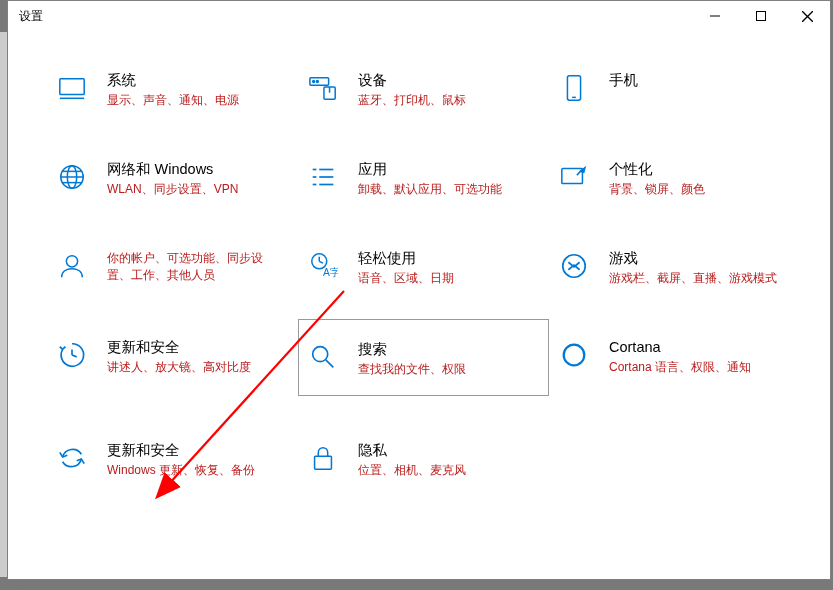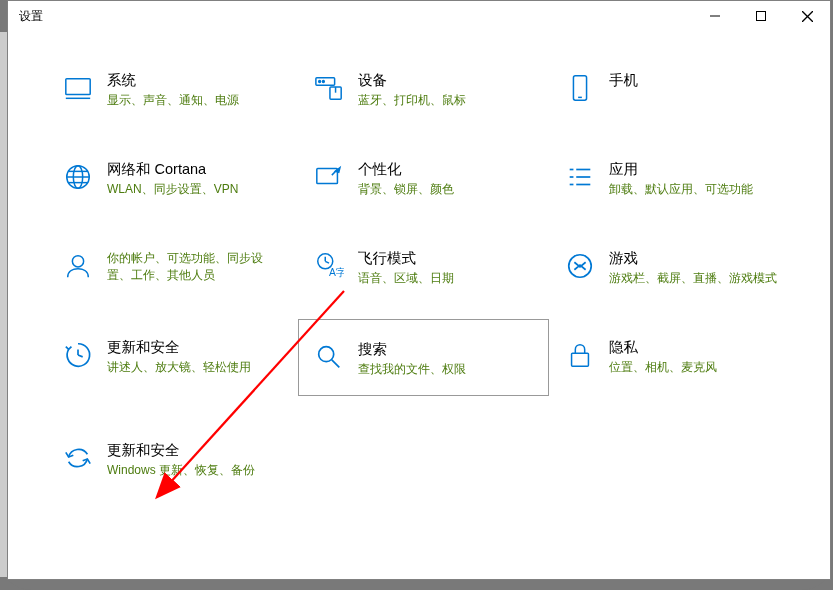--- a/index.html
+++ b/index.html
@@ -5,25 +5,25 @@
   html,body{margin:0;padding:0;font-family:"Segoe UI","Microsoft YaHei",Arial,sans-serif;background:#797979;}
   .viewport{position:relative;width:833px;height:590px;margin:0 auto;background:#797979;border-radius:31px;}
   .window{position:absolute;left:7px;top:0;width:824px;height:580px;background:#fff;border:1px solid #808080;box-sizing:border-box;}
   .titlebar{position:relative;height:30px;line-height:30px;padding-left:11px;font-size:12px;color:#000;}
   .win-controls{position:absolute;top:0;right:0;height:30px;display:flex;}
   .win-btn{width:46px;height:30px;display:flex;align-items:center;justify-content:center;font-size:13px;color:#000;}
   .win-btn svg{display:block;}
   .content{position:relative;padding:33px 30px 0 20px;display:grid;grid-template-columns:1fr 1fr 1fr;column-gap:0px;row-gap:38px;margin-left:19px;}
   .tile{position:relative;display:flex;align-items:flex-start;padding:6px 4px 6px 10px;}
   .tile.selected{outline:1px solid #999;outline-offset:-1px;}
-  .tile .ico{width:36px;height:36px;flex:0 0 36px;display:flex;align-items:center;justify-content:flex-end;color:#701a75;}
+  .tile .ico{width:36px;height:36px;flex:0 0 36px;display:flex;align-items:center;justify-content:flex-start;color:#701a75;}
   .tile .ico svg{width:30px;height:30px;display:block;}
   .tile .txt{margin-left:14px;padding-top:0px;}
   .tile .ttl{font-size:14.5px;color:#000;line-height:20px;}
-  .tile .sub{font-size:12px;color:#4d7c0f;line-height:17px;margin-top:2px;max-width:170px;}
+  .tile .sub{font-size:12px;color:#b91c1c;line-height:17px;margin-top:2px;max-width:170px;}
   .annotation-arrow{position:absolute;pointer-events:none;}
   .left-stub{position:absolute;left:0;top:32px;width:7px;height:545px;background:#ccc;}
   
 </style>
 </head>
 <body>
 
 <div class="viewport">
   <div class="left-stub"></div>
   <div class="window">
@@ -97,36 +97,22 @@
         <div class="ico">
           <svg viewBox="0 0 32 32" stroke="#0078d4" fill="none" stroke-width="1.6">
               <circle cx="16" cy="16" r="12"></circle>
               <ellipse cx="16" cy="16" rx="5" ry="12"></ellipse>
               <line x1="4" y1="16" x2="28" y2="16"></line>
               <line x1="6" y1="10" x2="26" y2="10"></line>
               <line x1="6" y1="22" x2="26" y2="22"></line>
             </svg>
         </div>
         <div class="txt">
-          <div class="ttl">网络和 Cortana</div>
+          <div class="ttl">网络和 Windows</div>
           <div class="sub">WLAN、同步设置、VPN</div>
-        </div>
-      </div>
-
-      <div class="tile">
-        <div class="ico">
-          <svg viewBox="0 0 32 32" stroke="#0078d4" fill="none" stroke-width="1.6">
-              <rect x="3" y="7" width="22" height="16" rx="1"></rect>
-              <path d="M21 10 L29 4 L27 12 Z" fill="#0078d4" stroke="none"></path>
-              <line x1="25" y1="8" x2="19" y2="14"></line>
-            </svg>
-        </div>
-        <div class="txt">
-          <div class="ttl">个性化</div>
-          <div class="sub">背景、锁屏、颜色</div>
         </div>
       </div>
 
       <div class="tile">
         <div class="ico">
           <svg viewBox="0 0 32 32" stroke="#0078d4" fill="none" stroke-width="1.8">
               <line x1="5" y1="8" x2="9" y2="8"></line>
               <line x1="12" y1="8" x2="27" y2="8"></line>
               <line x1="5" y1="16" x2="9" y2="16"></line>
               <line x1="12" y1="16" x2="27" y2="16"></line>
@@ -136,40 +122,54 @@
         </div>
         <div class="txt">
           <div class="ttl">应用</div>
           <div class="sub">卸载、默认应用、可选功能</div>
         </div>
       </div>
 
       <div class="tile">
         <div class="ico">
           <svg viewBox="0 0 32 32" stroke="#0078d4" fill="none" stroke-width="1.6">
+              <rect x="3" y="7" width="22" height="16" rx="1"></rect>
+              <path d="M21 10 L29 4 L27 12 Z" fill="#0078d4" stroke="none"></path>
+              <line x1="25" y1="8" x2="19" y2="14"></line>
+            </svg>
+        </div>
+        <div class="txt">
+          <div class="ttl">个性化</div>
+          <div class="sub">背景、锁屏、颜色</div>
+        </div>
+      </div>
+
+      <div class="tile">
+        <div class="ico">
+          <svg viewBox="0 0 32 32" stroke="#0078d4" fill="none" stroke-width="1.6">
               <circle cx="16" cy="11" r="6"></circle>
               <path d="M5 28 C5 21 11 19 16 19 C21 19 27 21 27 28"></path>
             </svg>
         </div>
         <div class="txt">
           <div class="sub">你的帐户、可选功能、同步设置、工作、其他人员</div>
         </div>
       </div>
 
       <div class="tile">
         <div class="ico">
           <svg viewBox="0 0 32 32" stroke="#0078d4" fill="none" stroke-width="1.6">
               <circle cx="12" cy="11" r="8"></circle>
               <line x1="12" y1="6" x2="12" y2="11"></line>
               <line x1="12" y1="11" x2="16" y2="13"></line>
               <text x="16" y="27" font-size="11" fill="#0078d4" stroke="none" font-family="Arial">A字</text>
             </svg>
         </div>
         <div class="txt">
-          <div class="ttl">飞行模式</div>
+          <div class="ttl">轻松使用</div>
           <div class="sub">语音、区域、日期</div>
         </div>
       </div>
 
       <div class="tile">
         <div class="ico">
           <svg viewBox="0 0 32 32" stroke="#0078d4" fill="none" stroke-width="1.8">
               <circle cx="16" cy="16" r="12"></circle>
               <path d="M10 12 L16 17 L22 12 M10 20 L16 15 L22 20"></path>
             </svg>
@@ -184,63 +184,74 @@
         <div class="ico">
           <svg viewBox="0 0 32 32" stroke="#0078d4" fill="none" stroke-width="1.8">
               <path d="M16 4 A12 12 0 1 1 6 10"></path>
               <polyline points="3,7 6,10 9,7"></polyline>
               <line x1="16" y1="10" x2="16" y2="16"></line>
               <line x1="16" y1="16" x2="21" y2="18"></line>
             </svg>
         </div>
         <div class="txt">
           <div class="ttl">更新和安全</div>
-          <div class="sub">讲述人、放大镜、轻松使用</div>
+          <div class="sub">讲述人、放大镜、高对比度</div>
         </div>
       </div>
 
       <div class="tile selected" style="padding-top:20px;padding-bottom:18px;margin-top:-12px;">
         <div class="ico">
           <svg viewBox="0 0 32 32" stroke="#0078d4" fill="none" stroke-width="1.8">
               <circle cx="13" cy="13" r="8"></circle>
               <line x1="19" y1="19" x2="27" y2="27"></line>
             </svg>
         </div>
         <div class="txt">
           <div class="ttl">搜索</div>
           <div class="sub">查找我的文件、权限</div>
         </div>
       </div>
 
-
-      <div class="tile">
-        <div class="ico">
-          <svg viewBox="0 0 32 32" stroke="#0078d4" fill="none" stroke-width="1.6">
-              <rect x="7" y="14" width="18" height="14" rx="1"></rect>
-              <path d="M11 14 V10 a5 5 0 0 1 10 0 V14"></path>
-            </svg>
-        </div>
-        <div class="txt">
-          <div class="ttl">隐私</div>
-          <div class="sub">位置、相机、麦克风</div>
+      <div class="tile">
+        <div class="ico">
+          <svg viewBox="0 0 32 32" stroke="#0078d4" fill="none" stroke-width="2.4">
+              <circle cx="16" cy="16" r="11"></circle>
+            </svg>
+        </div>
+        <div class="txt">
+          <div class="ttl">Cortana</div>
+          <div class="sub">Cortana 语言、权限、通知</div>
         </div>
       </div>
 
       <div class="tile">
         <div class="ico">
           <svg viewBox="0 0 32 32" stroke="#0078d4" fill="none" stroke-width="1.8">
               <path d="M26 12 A11 11 0 0 0 6 15"></path>
               <polyline points="3,10 6,15 11,13"></polyline>
               <path d="M6 20 A11 11 0 0 0 26 17"></path>
               <polyline points="29,22 26,17 21,19"></polyline>
             </svg>
         </div>
         <div class="txt">
           <div class="ttl">更新和安全</div>
           <div class="sub">Windows 更新、恢复、备份</div>
+        </div>
+      </div>
+
+      <div class="tile">
+        <div class="ico">
+          <svg viewBox="0 0 32 32" stroke="#0078d4" fill="none" stroke-width="1.6">
+              <rect x="7" y="14" width="18" height="14" rx="1"></rect>
+              <path d="M11 14 V10 a5 5 0 0 1 10 0 V14"></path>
+            </svg>
+        </div>
+        <div class="txt">
+          <div class="ttl">隐私</div>
+          <div class="sub">位置、相机、麦克风</div>
         </div>
       </div>
 
       <div></div>
     </div>
 
     <svg class="annotation-arrow" style="left:0;top:0;width:824px;height:580px;position:absolute;">
       <defs>
         <marker id="ah" markerWidth="12" markerHeight="10" refX="10" refY="5" orient="auto">
           <path d="M0,0 L12,5 L0,10 Z" fill="#ff0000"></path>

